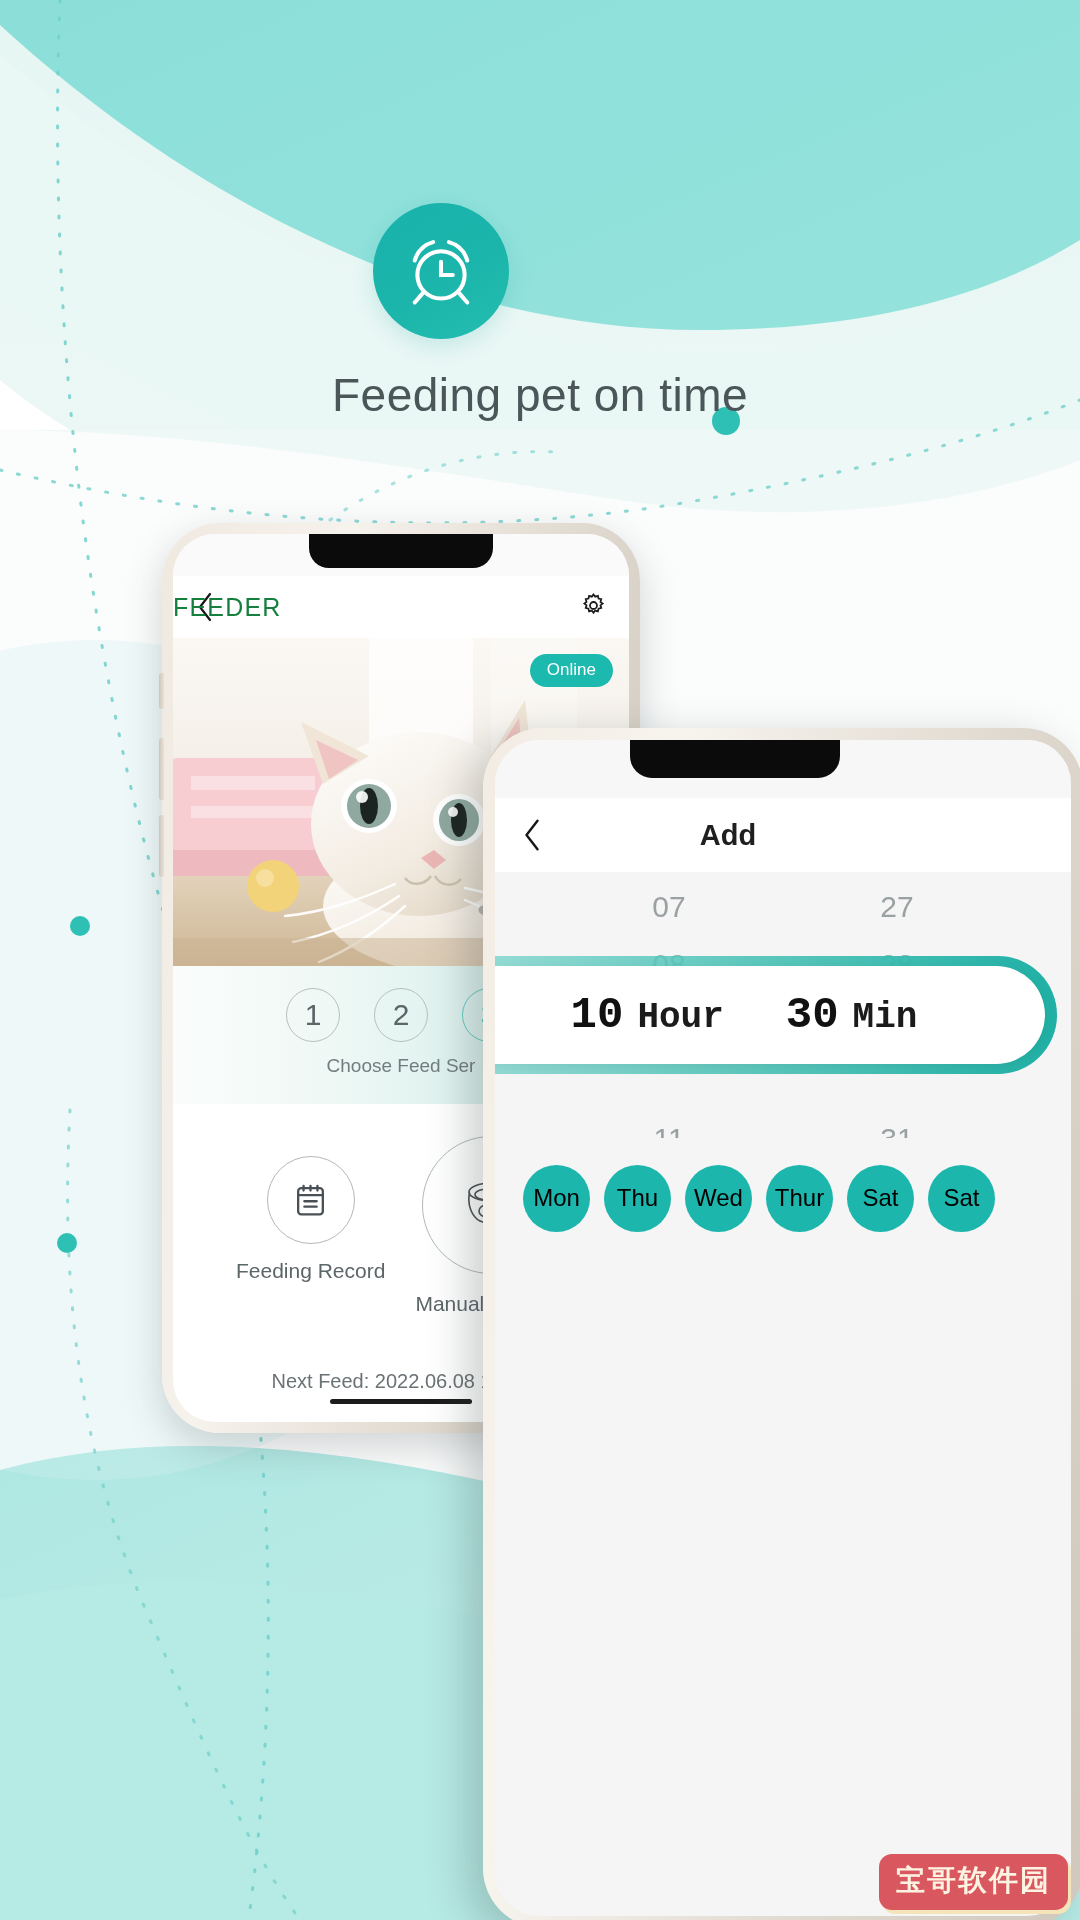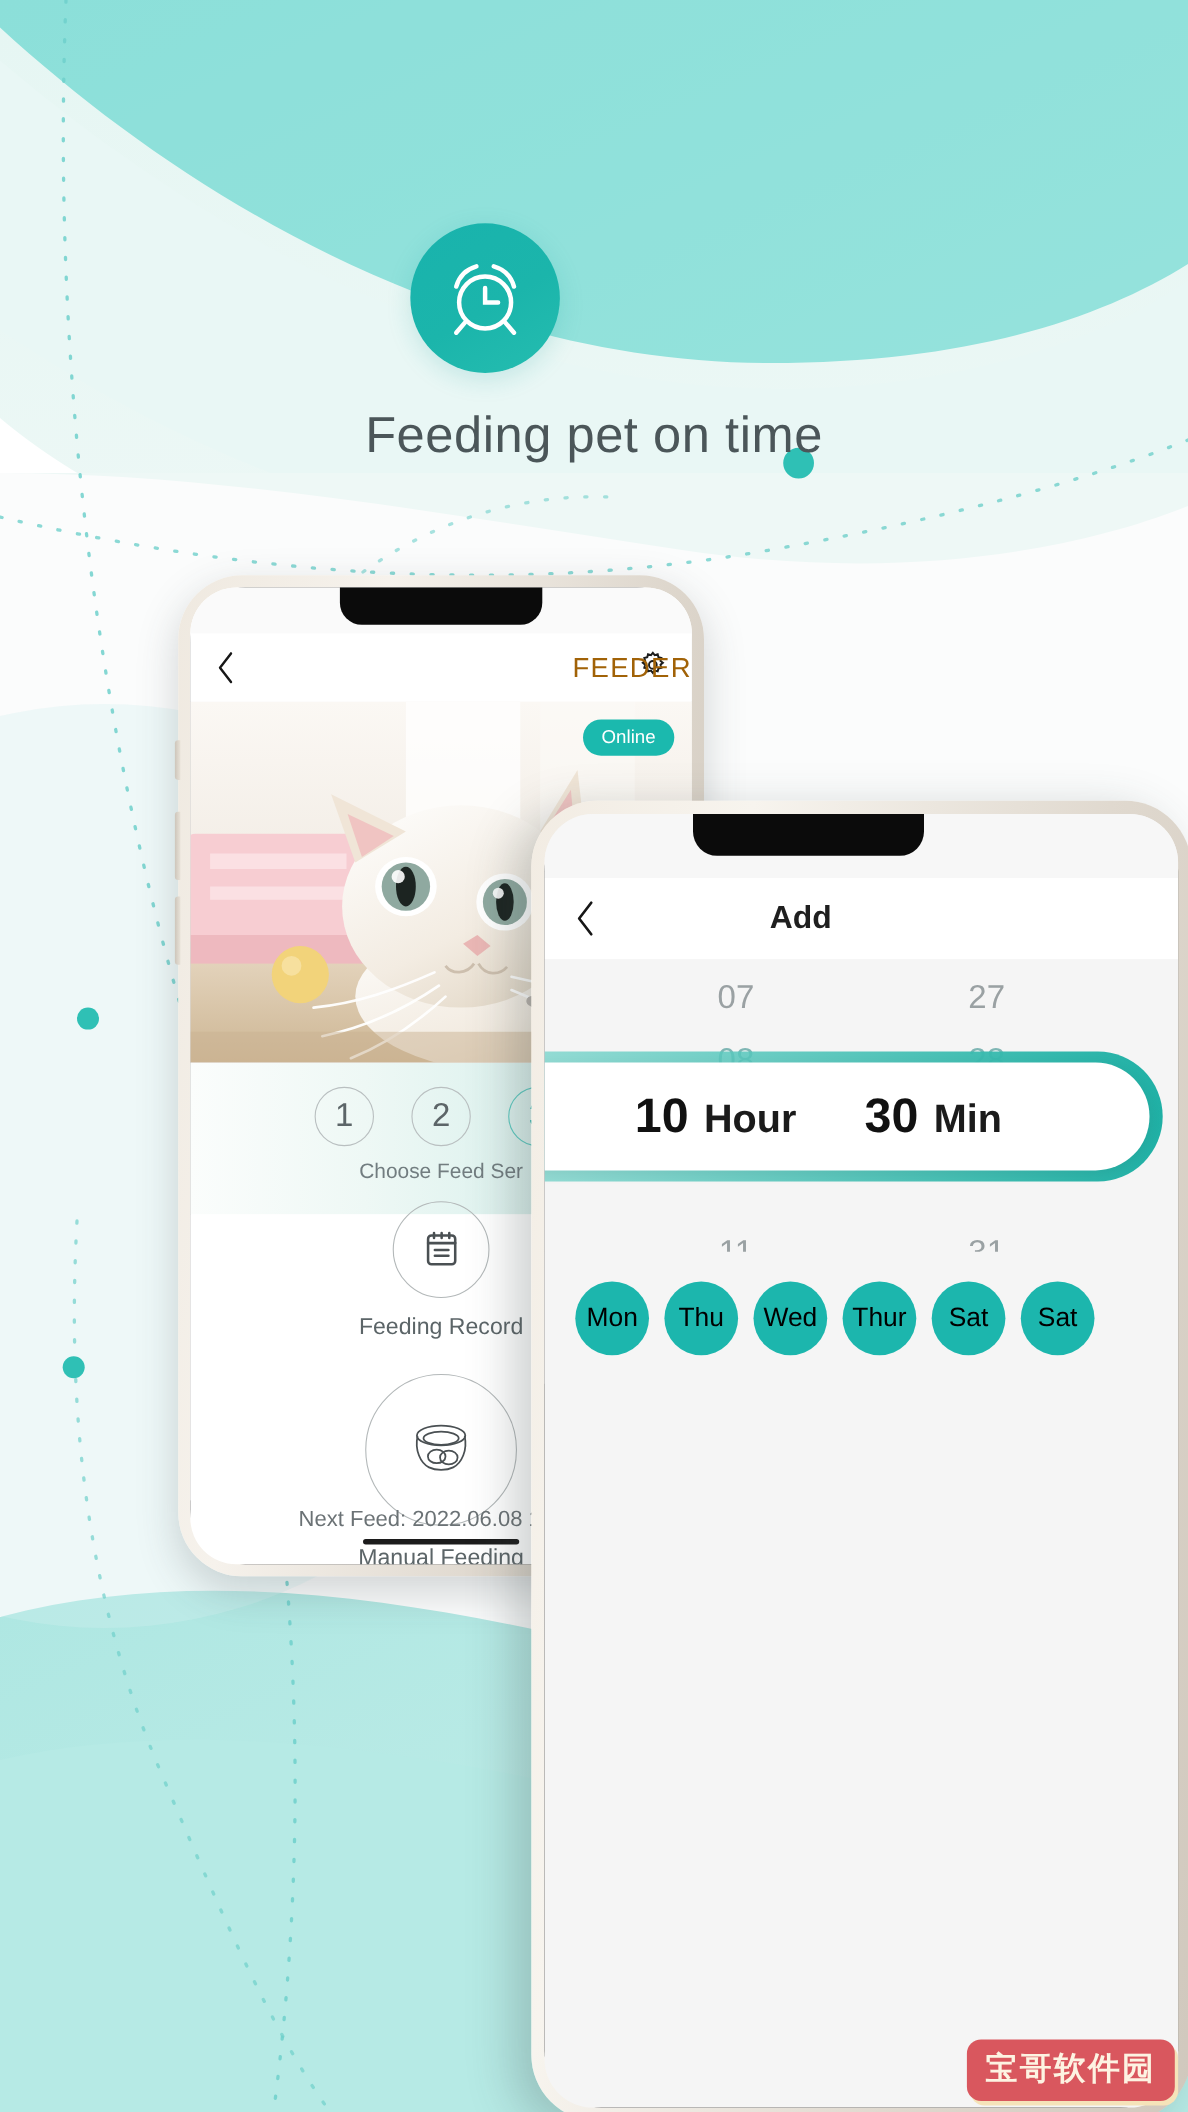--- a/index.html
+++ b/index.html
@@ -72,24 +72,24 @@
   .p1-statusbar { height: 42px; background: #fafafa; }
   .p1-header {
     height: 62px;
     background: #ffffff;
     display: flex; align-items: center;
     padding: 0 22px;
     position: relative;
   }
   .p1-title {
     position: absolute; left: 0; right: 0;
-    text-align: right;
+    text-align: left;
     font-size: 25px;
     letter-spacing: 1.2px;
-    color: #a16207;
+    color: #15803d;
     pointer-events: none;
   }
   .p1-photo {
     position: relative;
     height: 328px;
     background:
       radial-gradient(circle at 24% 72%, #f0d9a8 0 6%, transparent 7%),
       linear-gradient(178deg, #f4f1ee 0%, #f0ece6 30%, #e6ded3 60%, #d9cfc2 100%);
     overflow: hidden;
   }
@@ -124,21 +124,20 @@
     font-size: 19px;
     color: #727d80;
   }
   .p1-actions {
     height: 260px;
     background: #ffffff;
     display: flex;
     justify-content: center;
     gap: 30px;
     padding-top: 32px;
-    flex-direction: column;
   }
   .act { display: flex; flex-direction: column; align-items: center; }
   .act-ring {
     border-radius: 50%;
     border: 1.4px solid #b3b8b9;
     display: flex; align-items: center; justify-content: center;
   }
   .act-ring.small { width: 88px; height: 88px; }
   .act-ring.big { width: 138px; height: 138px; }
   .act-label { font-size: 21px; color: #5c6568; margin-top: 15px; }
@@ -250,20 +249,21 @@
   .picker-pill {
     position: absolute;
     left: -52px; right: 26px;
     top: 94px; height: 98px;
     border-radius: 54px;
     background: #ffffff;
     display: flex; align-items: center; justify-content: center;
     gap: 62px;
     z-index: 6;
     box-shadow: 0 3px 12px rgba(0,0,0,0.07);
+    font-family: Liberation Mono, monospace;
   }
   .pill-group { display: flex; align-items: baseline; gap: 14px; }
   .pill-num { font-size: 44px; font-weight: 700; color: #111111; }
   .pill-unit { font-size: 36px; font-weight: 600; color: #1b1b1b; }
   .p2-days {
     height: 120px;
     background: #f5f5f5;
     display: flex; align-items: center;
     gap: 14px;
     padding-left: 28px;

